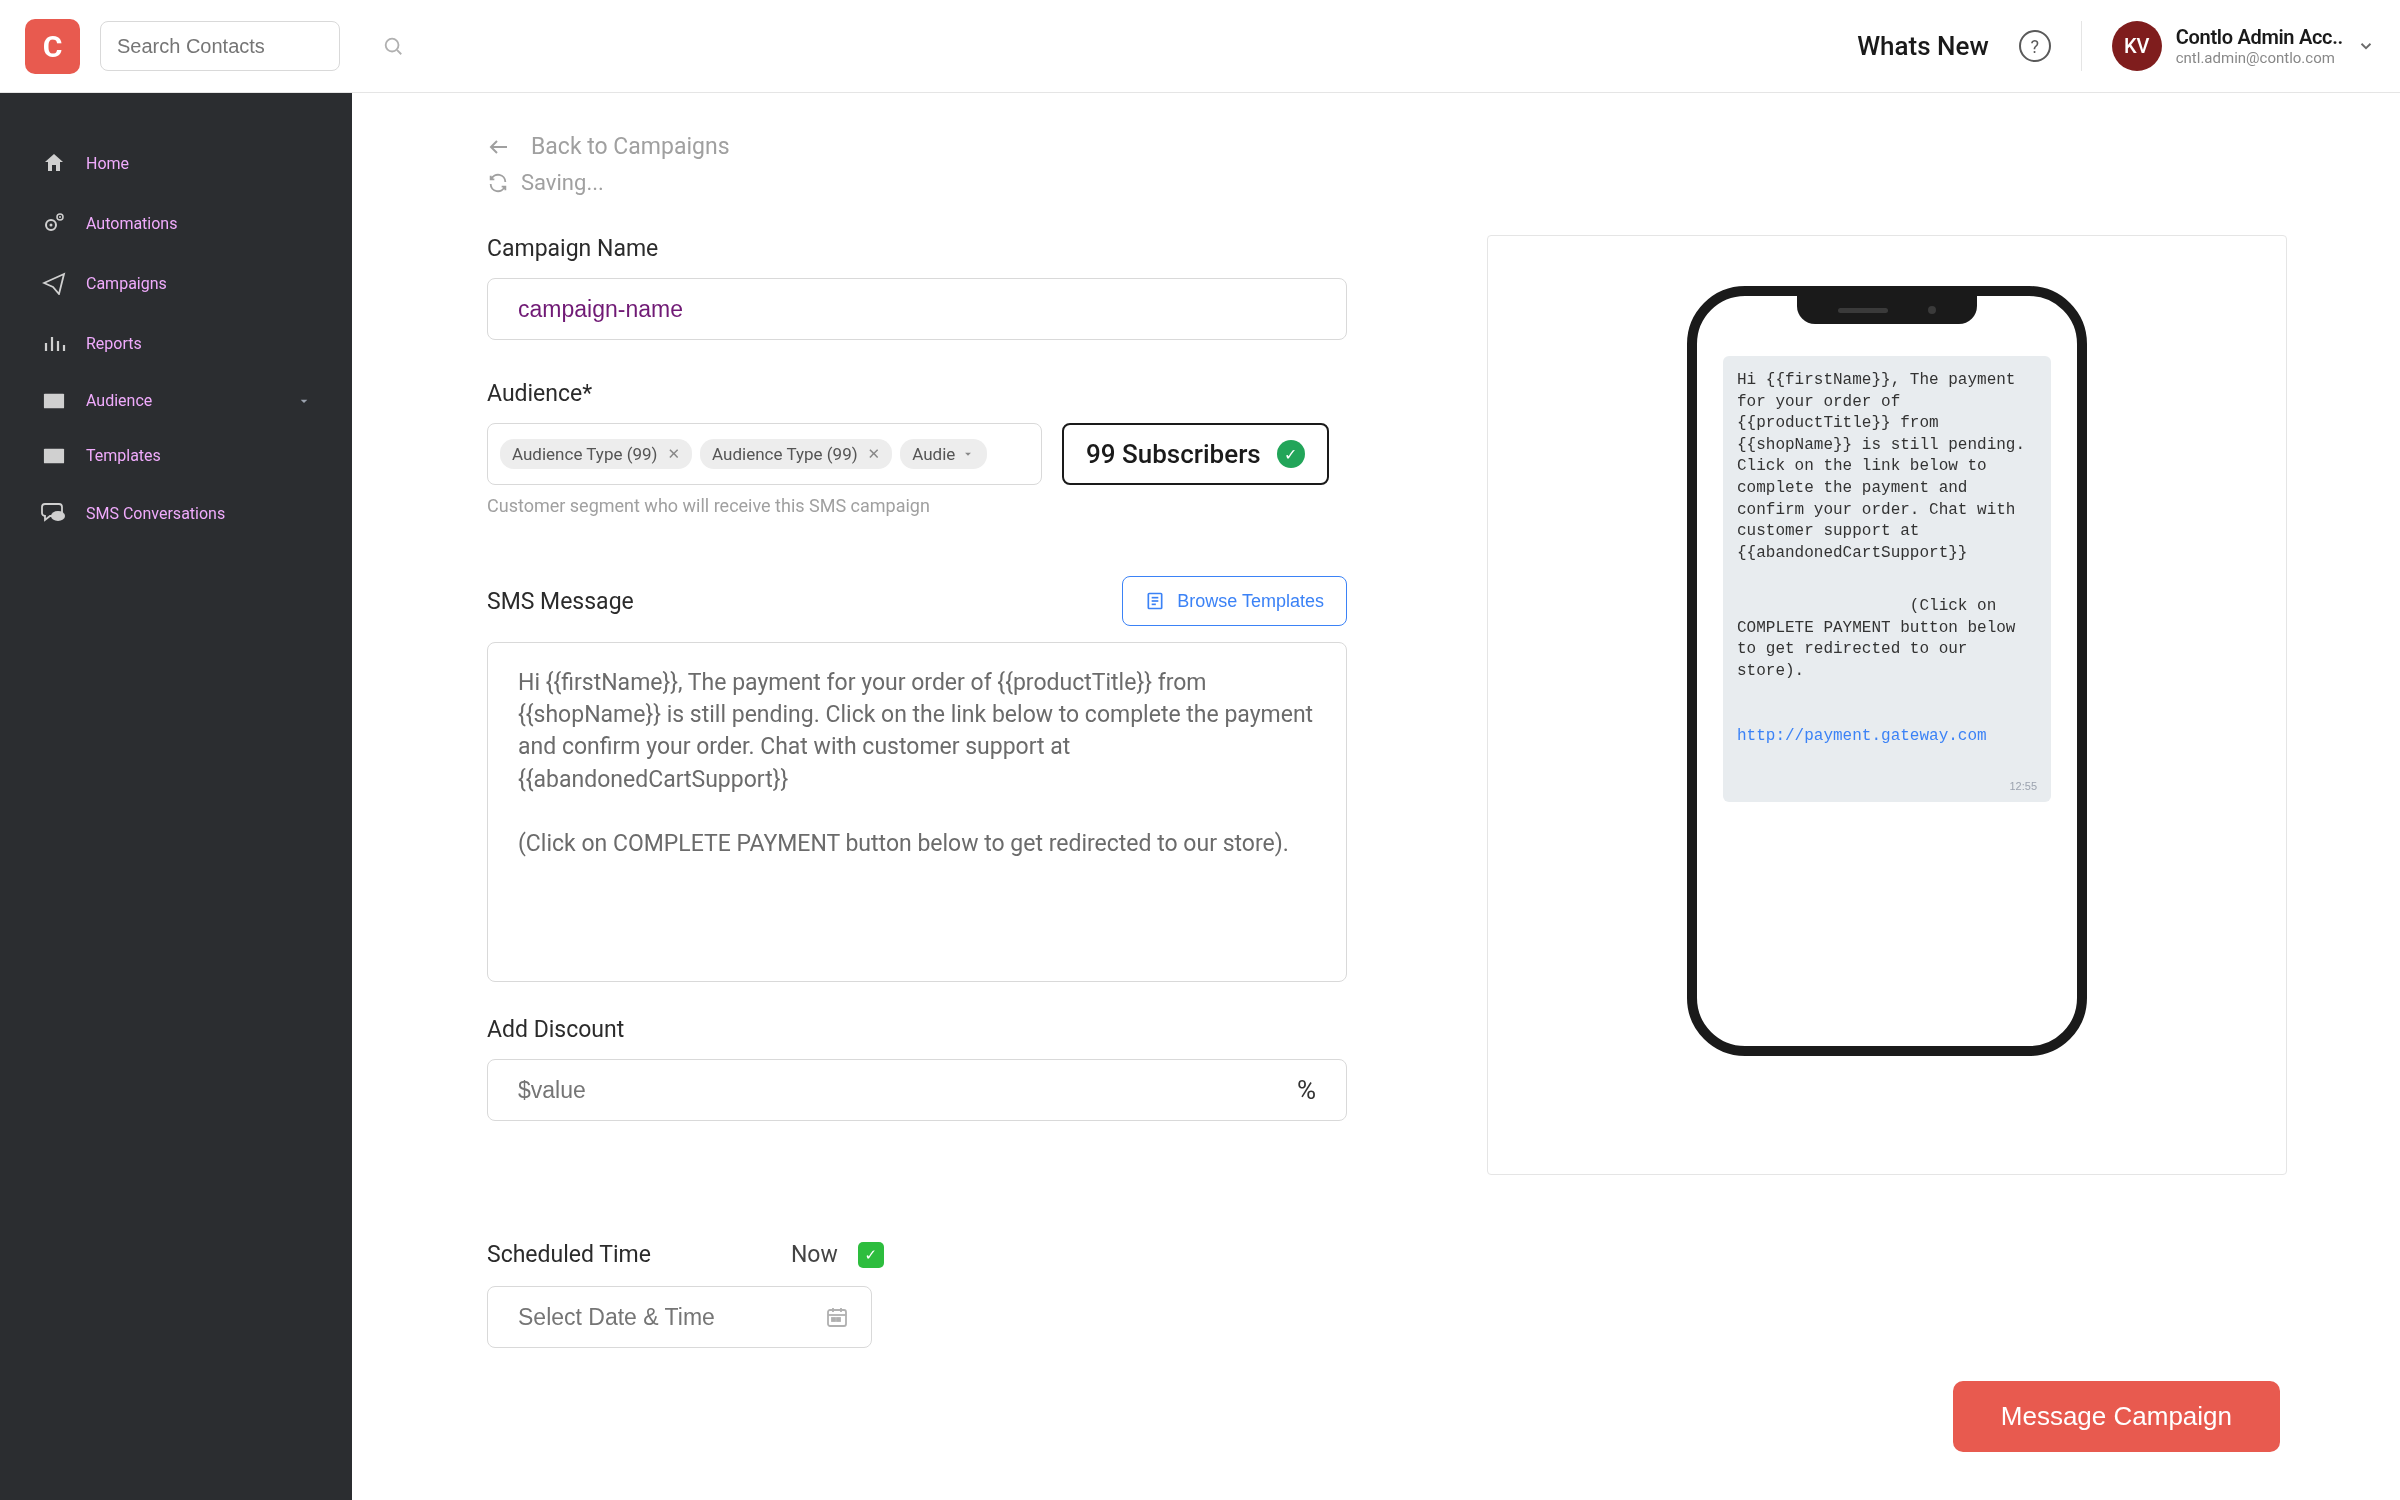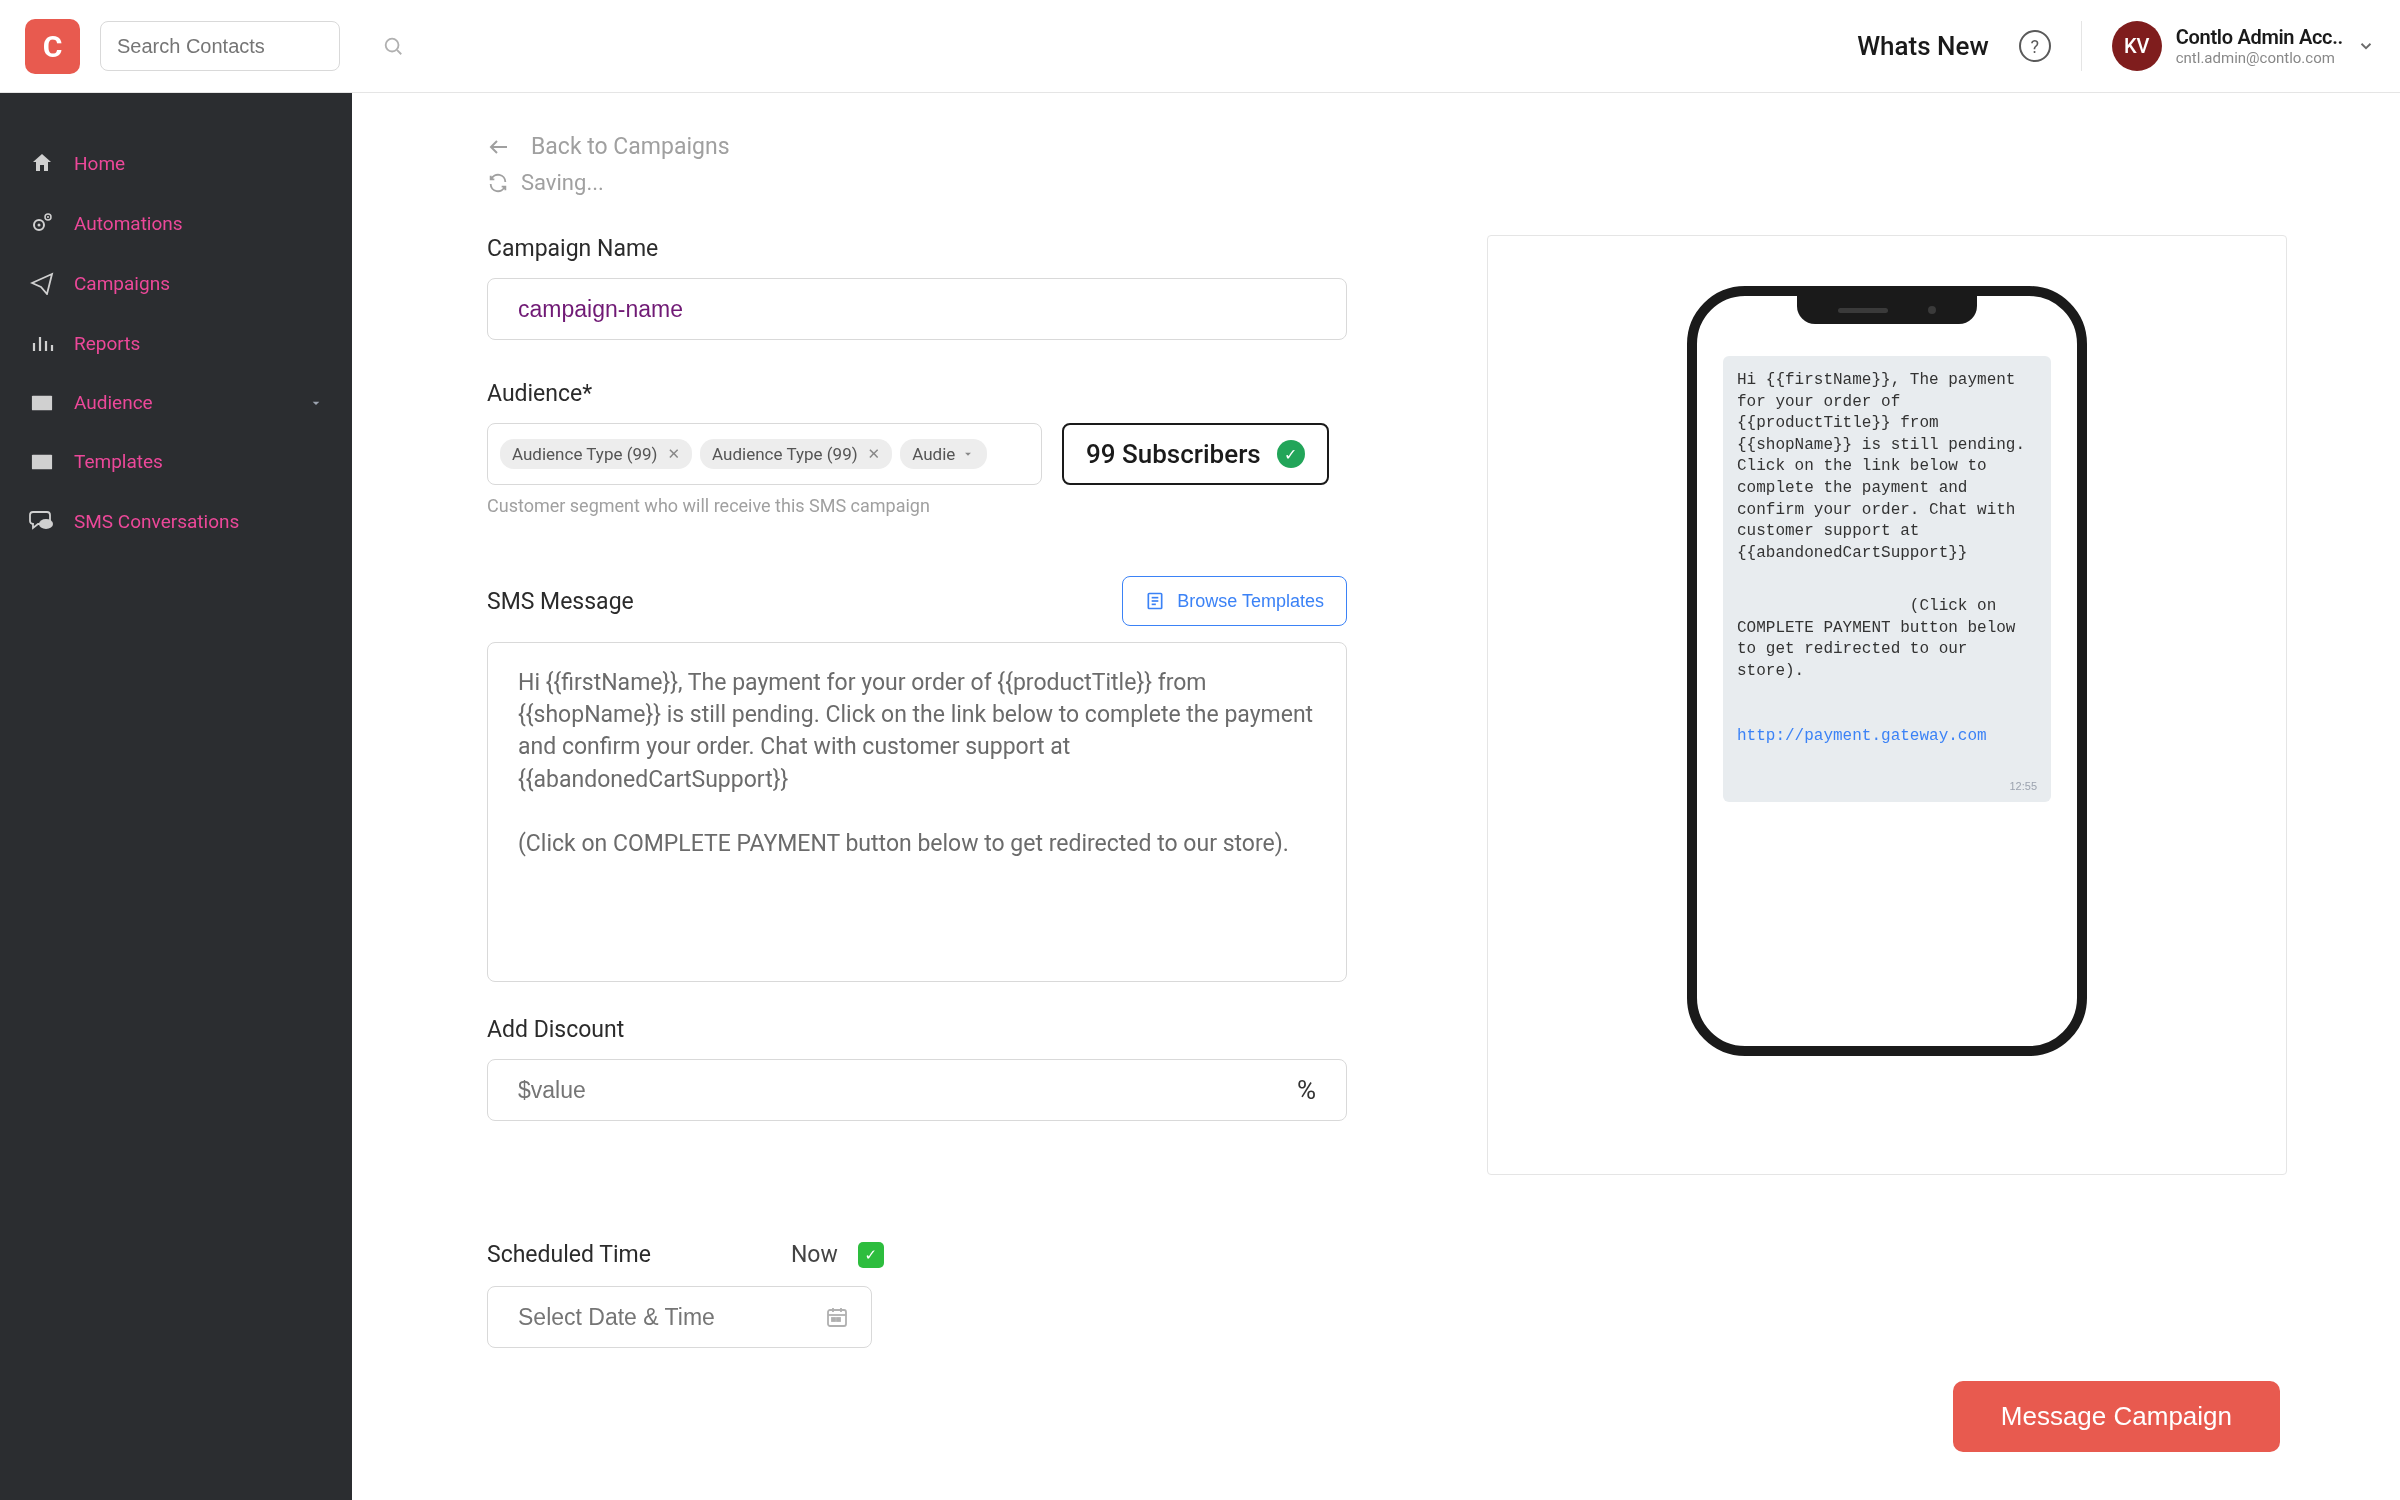--- a/index.html
+++ b/index.html
@@ -19,21 +19,21 @@
 .user-block { display: flex; align-items: center; gap: 14px; cursor: pointer; }
 .avatar { width: 50px; height: 50px; border-radius: 50%; background: #7f1d1d; color: #fff; display: flex; align-items: center; justify-content: center; font-size: 20px; font-weight: 500; }
 .user-text { display: flex; flex-direction: column; }
 .user-name { font-size: 20px; font-weight: 600; letter-spacing: -0.3px; }
 .user-email { font-size: 15px; color: #888; }
 .chevron { color: #6b6b6b; }
 
 
 .layout { display: flex; height: calc(1500px - 93px); }
 .sidebar { width: 352px; background: #2b2d30; padding-top: 40px; }
-.sidebar-item { display: flex; align-items: center; gap: 18px; color: #ec4899; padding: 18px 28px; font-size: 19px; cursor: pointer; }
+.sidebar-item { display: flex; align-items: center; gap: 18px; color: #f0abfc; padding: 18px 40px; font-size: 16px; cursor: pointer; }
 .sidebar-item .icon { width: 28px; color: #d0d0d0; display: inline-flex; justify-content: center; }
 .sidebar-item .expand-icon { margin-left: auto; color: #9ca3af; }
 
 .main { flex: 1; padding: 40px 68px 40px 135px; position: relative; overflow: hidden; }
 
 .back-row { display: flex; align-items: center; gap: 20px; color: #a0a0a0; font-size: 23px; margin-bottom: 10px; cursor: pointer; }
 .page-title { font-size: 50px; font-weight: 700; letter-spacing: -1px; margin-bottom: 8px; }
 .saving-row { display: flex; align-items: center; gap: 12px; color: #a0a0a0; font-size: 22px; margin-bottom: 40px; }
 
 .content-row { display: flex; gap: 140px; align-items: flex-start; }

